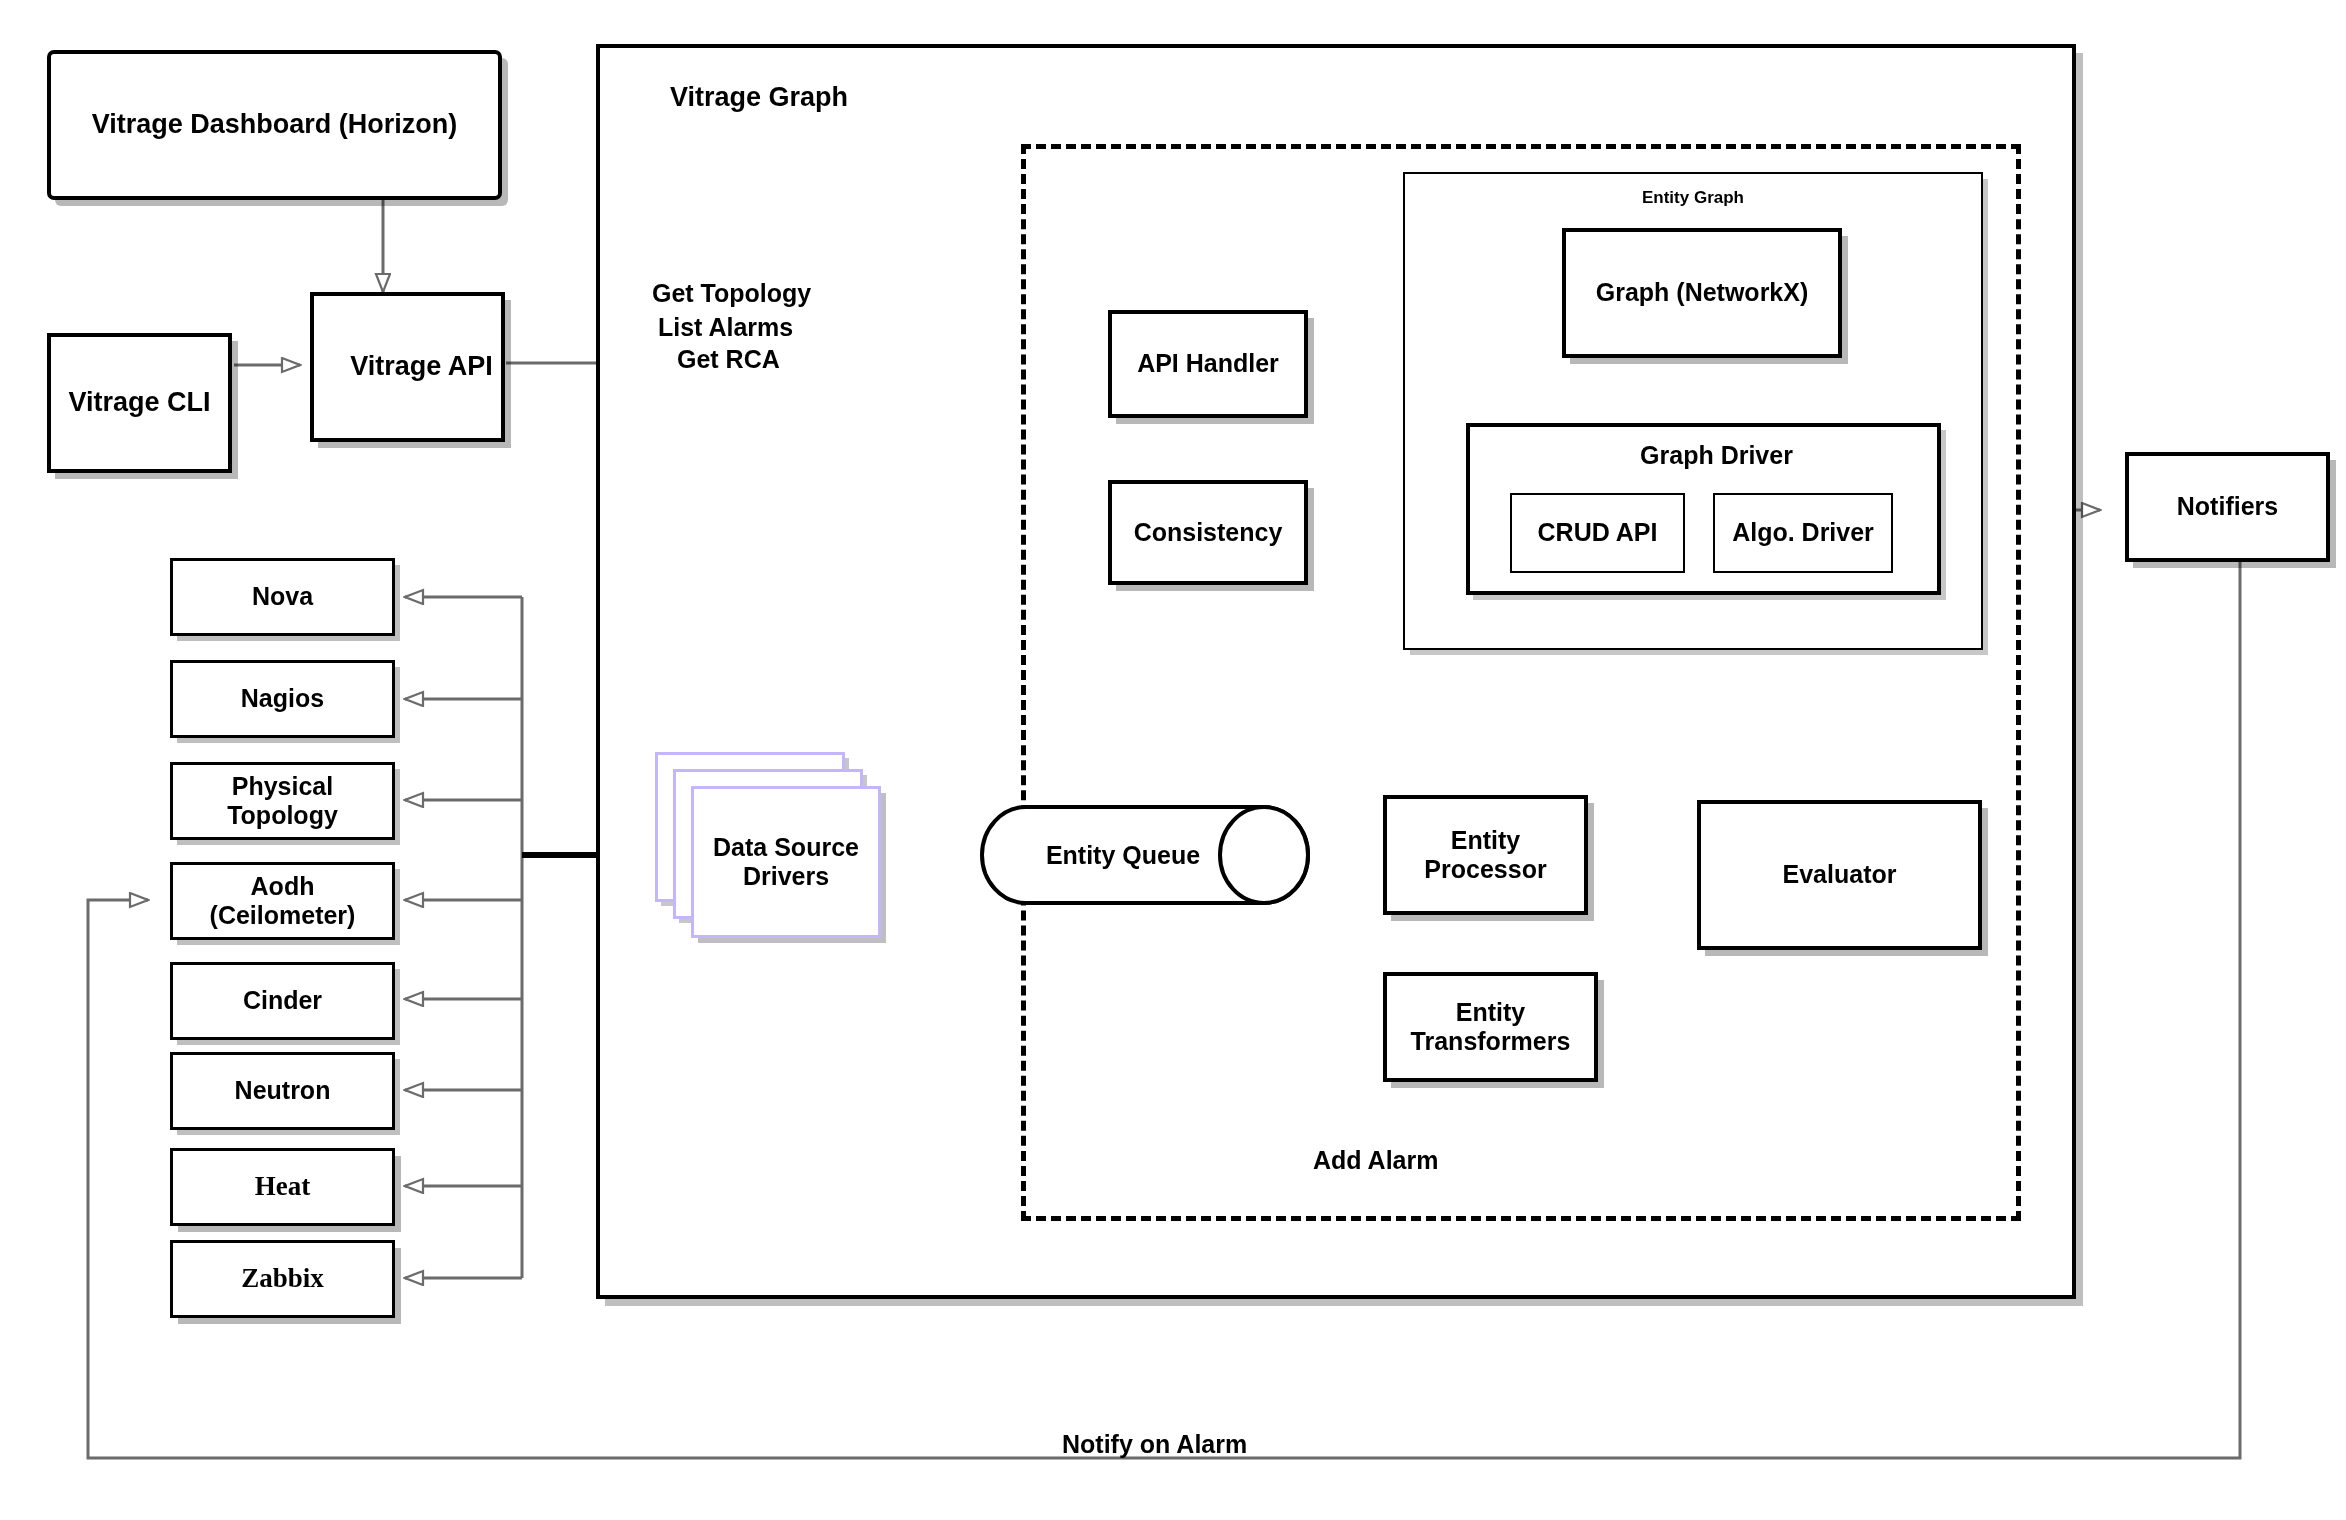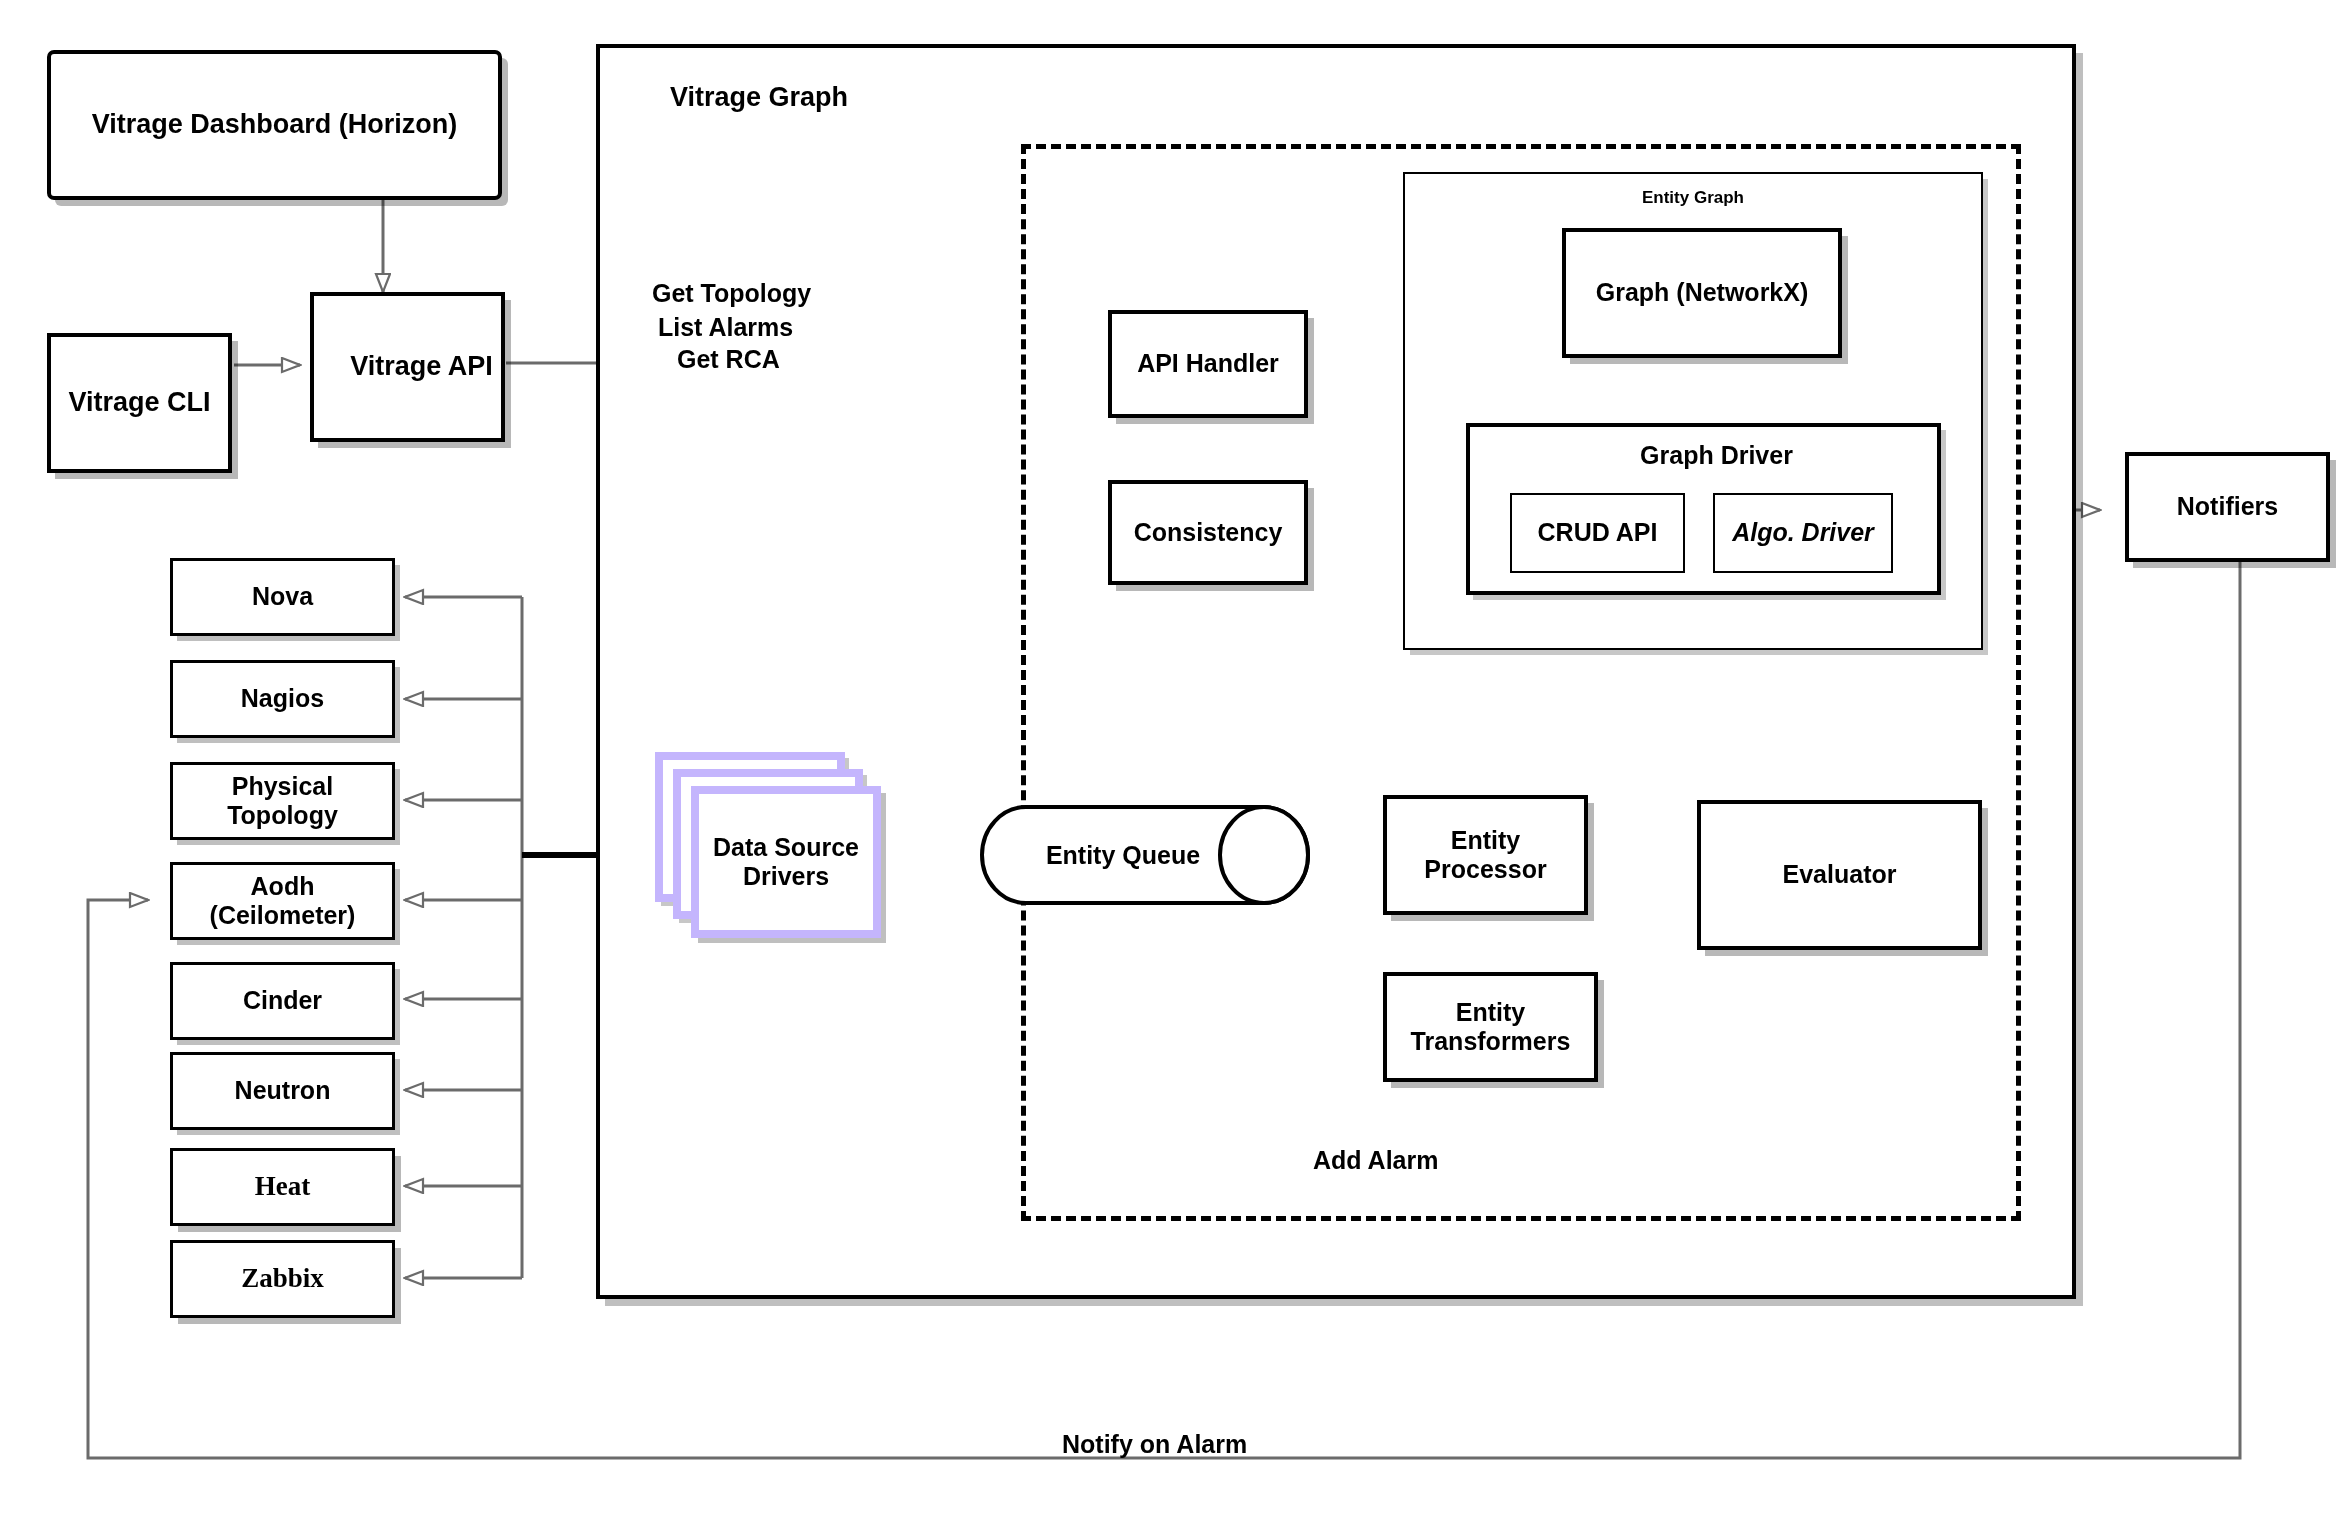--- a/index.html
+++ b/index.html
@@ -112,21 +112,21 @@
     color: #000;
     padding-right: 44px;
     box-sizing: border-box;
   }
   
   .stack-wrap { position: absolute; z-index: 5; }
   .stack-sheet {
     position: absolute;
     box-sizing: border-box;
     background: #fff;
-    border: 8px solid #c4b5fd;
+    border: 3px solid #c4b5fd;
   }
 </style>
 </head>
 <body>
 
 <div id="canvas">
 
   <div class="outer-frame" style="left:596px; top:44px; width:1480px; height:1255px;"></div>
   <div class="frame-title" style="left:670px; top:82px; font-size:27px;">Vitrage Graph</div>
 
@@ -247,21 +247,21 @@
   </div>
 
   <div class="node" style="left:1562px; top:228px; width:280px; height:130px; font-size:25px;">Graph (NetworkX)</div>
 
   <div class="node container" style="left:1466px; top:423px; width:475px; height:172px; border-width:4px;">
     <span class="container-label left" style="font-size:25px;">Graph Driver</span>
   </div>
 
   <div class="node plain" style="left:1510px; top:493px; width:175px; height:80px; font-size:25px; box-shadow:none;">CRUD API</div>
 
-  <div class="node plain" style="left:1713px; top:493px; width:180px; height:80px; font-size:25px; box-shadow:none;font-style:italic;">Algo. Driver</div>
+  <div class="node plain" style="left:1713px; top:493px; width:180px; height:80px; font-size:25px; box-shadow:none;">Algo. Driver</div>
 
   <div class="node" style="left:1383px; top:795px; width:205px; height:120px; font-size:25px; flex-direction:column;">
     <span>Entity</span>
     <span>Processor</span>
   </div>
 
   <div class="node" style="left:1383px; top:972px; width:215px; height:110px; font-size:25px; flex-direction:column;">
     <span>Entity</span>
     <span>Transformers</span>
   </div>

